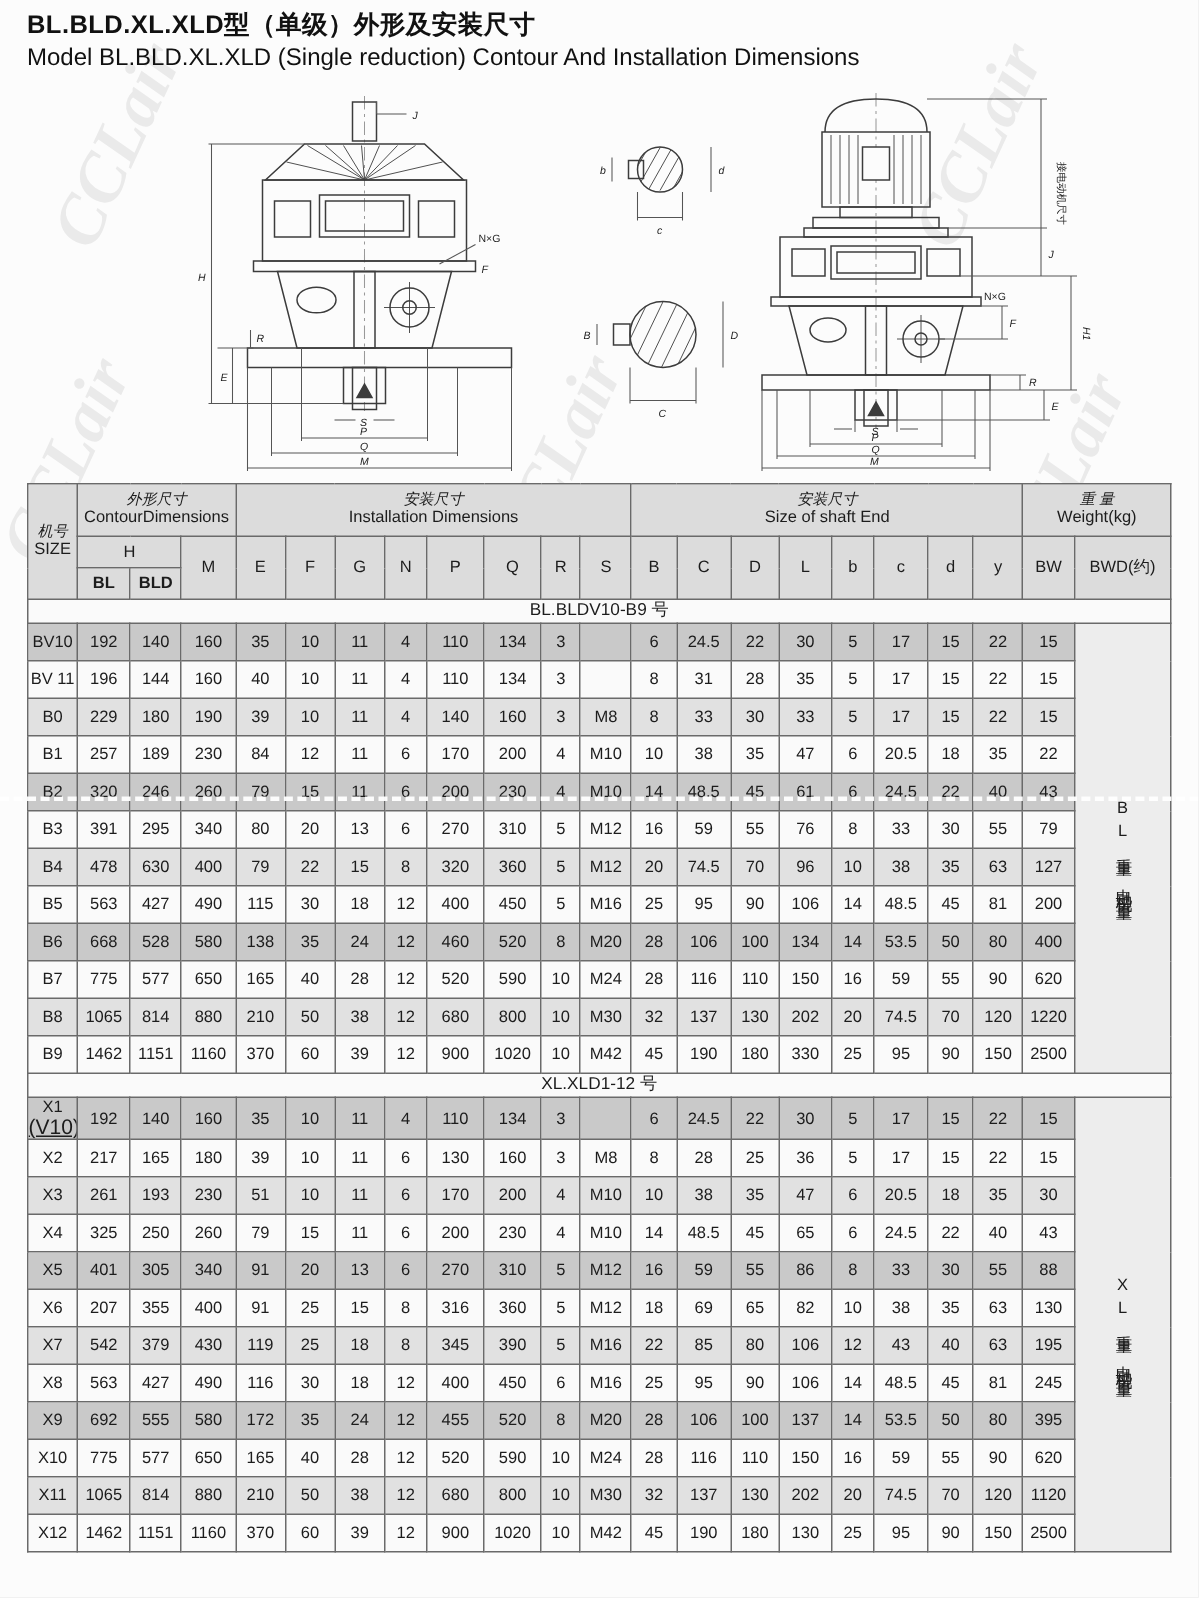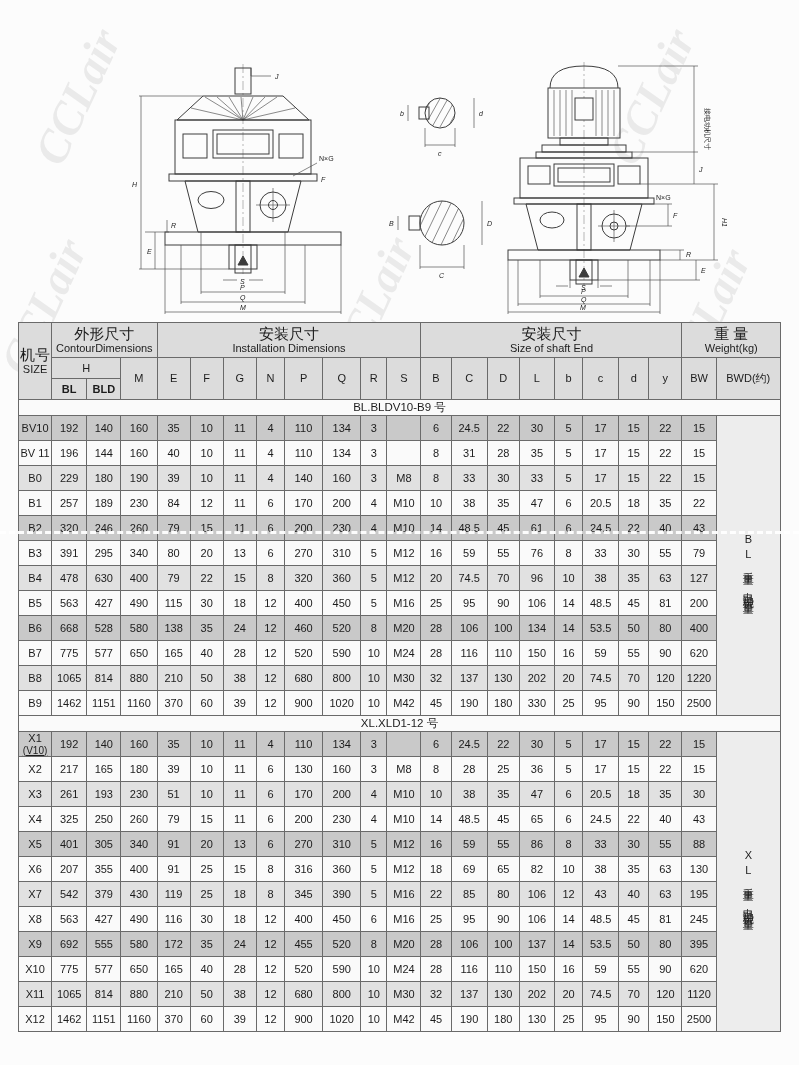--- a/index.html
+++ b/index.html
@@ -21,30 +21,30 @@
   
   .tablewrap{position:absolute;left:18px;top:322px;width:763px;z-index:3;}
   table.dims{border-collapse:collapse;table-layout:fixed;width:763px;font-size:11px;
              background:#fafafa;}
   table.dims th,table.dims td{border:1px solid #6a6a6a;text-align:center;padding:0;
              overflow:hidden;line-height:1.1;}
   table.dims thead th{background:#dcdcdc;font-weight:400;}
   table.dims thead tr.g1 th{height:34px;}
   table.dims thead tr.g2 th{height:20px;}
   table.dims thead tr.g3 th{height:20px;font-weight:bold;}
-  .zh{font-size:15px;display:block;}
+  .zh{font-size:10px;display:block;font-style:italic;}
   .en{font-size:11px;display:block;}
   tbody td{height:24px;background:#fafafa;}
   tr.r-dark td{background:#c9c9c9;}
   tr.r-light td{background:#e1e1e1;}
   td.section-row{text-align:left;padding:2px 0 2px 3px;height:15px;background:#fafafa;font-size:11.5px;}
   td.wnote{background:#ededed !important;writing-mode:vertical-rl;text-orientation:upright;
            letter-spacing:3px;font-size:11px;padding:4px 0;}
   td.sizecell{font-size:11px;}
-  td.sizecell .l2{font-size:10px;text-decoration:underline;}
+  td.sizecell .l2{font-size:14px;text-decoration:underline;}
   
   .artifact{position:absolute;left:0;top:531px;width:799px;height:0;
             border-top:3px dashed rgba(255,255,255,0.95);z-index:6;pointer-events:none;}
 </style>
 </head>
 <body>
 
 <div class="page">
 
   <span class="wm" style="left:6px;top:70px">CCLair</span>
@@ -53,20 +53,24 @@
   <span class="wm" style="left:300px;top:278px">CCLair</span>
   <span class="wm" style="left:636px;top:290px">CCLair</span>
   <span class="wm" style="left:40px;top:445px">CCLair</span>
   <span class="wm" style="left:300px;top:490px">CCLair</span>
   <span class="wm" style="left:615px;top:445px">CCLair</span>
   <span class="wm" style="left:60px;top:660px">CCLair</span>
   <span class="wm" style="left:440px;top:660px">CCLair</span>
   <span class="wm" style="left:240px;top:880px">CCLair</span>
   <span class="wm" style="left:600px;top:870px">CCLair</span>
 
+  <div class="titleblock">
+    <h1>BL.BLD.XL.XLD型（单级）外形及安装尺寸</h1>
+    <h2>Model BL.BLD.XL.XLD  (Single  reduction) Contour And Installation Dimensions</h2>
+  </div>
 
   <div class="drawings">
 
     <svg style="left:125px;top:5px" width="265" height="256" viewBox="0 0 265 256">
       <g stroke="#3c3c3c" stroke-width="1" fill="none">
         <line x1="118" y1="4" x2="118" y2="214" stroke="#999" stroke-width="0.7" stroke-dasharray="9 3 2 3"></line>
         <rect x="110" y="8" width="16" height="26"></rect>
         <polygon points="52,60 184,60 158,36 78,36"></polygon>
         <g stroke-width="0.6">
           <line x1="118" y1="60" x2="80" y2="37"></line>

